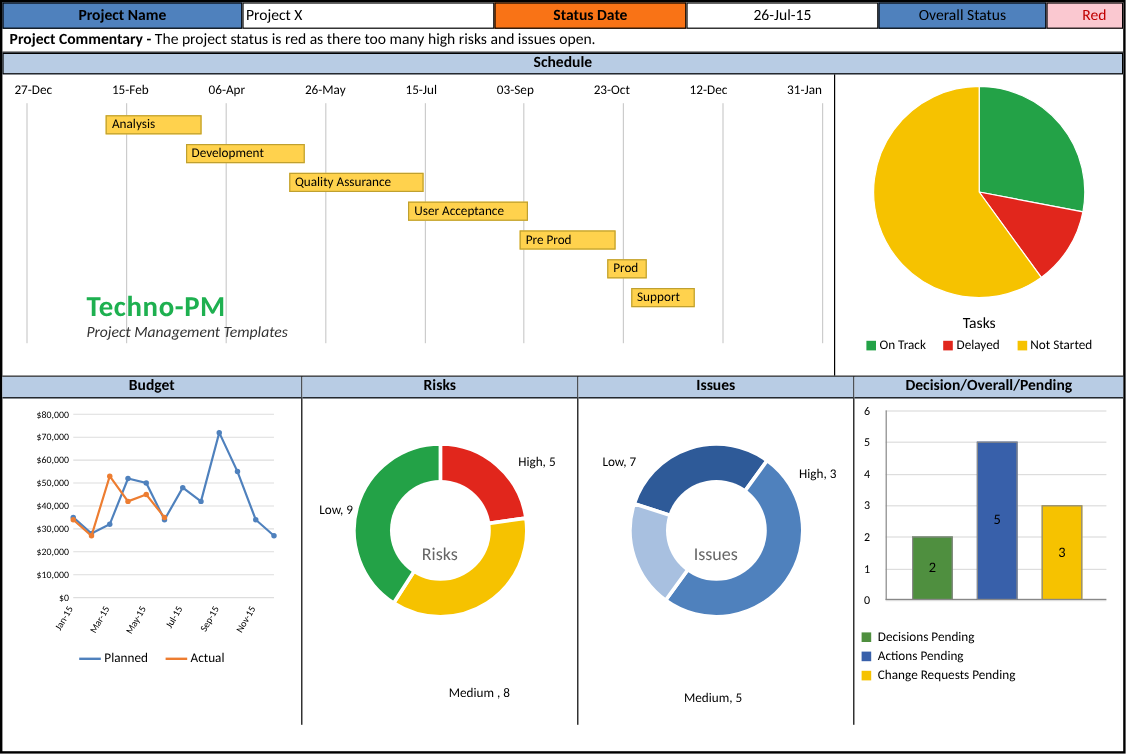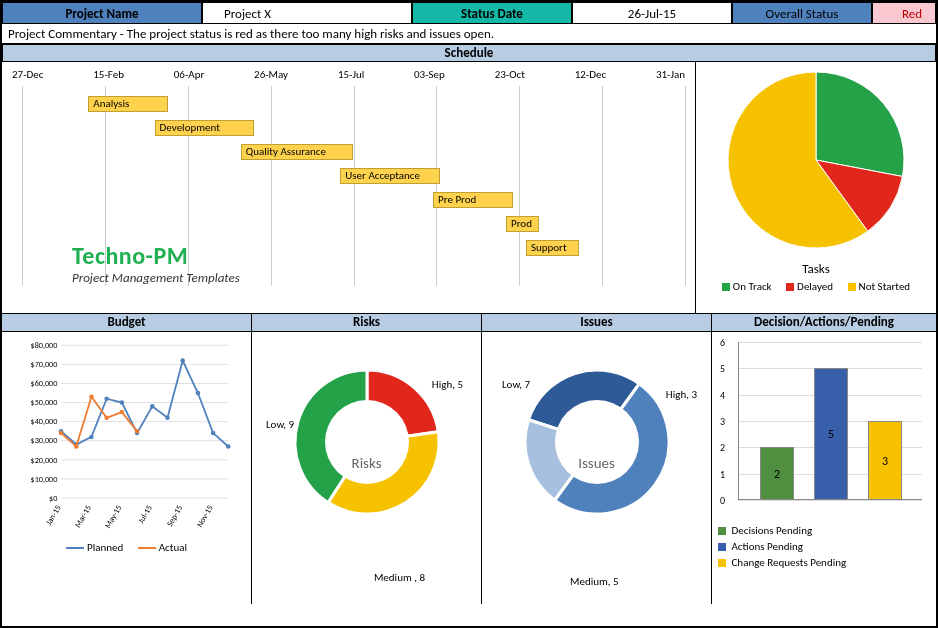--- a/index.html
+++ b/index.html
@@ -4,27 +4,27 @@
 <style>
   * { box-sizing: border-box; margin: 0; padding: 0; }
   body { font-family: Calibri, Arial, sans-serif; font-size: 12px; background: #fff; }
   .dashboard { width: 938px; height: 628px; border: 2px solid #000; background: #fff; position: relative; }
 
   
   .header-row { display: flex; height: 22px; }
   .header-row > div { border: 1px solid #000; display: flex; align-items: center; justify-content: center; font-size: 13px; }
   .cell-label { background: #4f81bd; color: #000; font-weight: bold; width: 200px; }
   .cell-value { background: #fff; width: 210px; border-left: none; }
-  .cell-label2 { background: #14b8a6; font-weight: bold; width: 160px; }
+  .cell-label2 { background: #f97316; font-weight: bold; width: 160px; }
   .cell-value2 { background: #fff; width: 160px; }
   .cell-label3 { background: #4f81bd; font-weight: normal; width: 140px; }
   .cell-status { background: #fac8d0; color: #c00000; width: 130px; font-size: 15px; padding-left: 16px; }
 
   .commentary { padding: 2px 6px; border-bottom: 1px solid #000; font-size: 13px; height:20px;}
-  .commentary b { font-weight: normal; margin-top: 32px; }
+  .commentary b { font-weight: bold; margin-top: 32px; }
 
   .section-title { background: #b8cce4; text-align: center; font-weight: bold; font-size: 13px; border: 1px solid #000; height:18px; line-height:16px;}
 
   .schedule-row { display: flex; height: 252px; border-bottom: 1px solid #000; }
   .schedule-gantt { flex: 1; position: relative; border-right: 1px solid #000; padding-top:6px;}
   .schedule-pie { width: 240px; position: relative; }
 
   .gantt-axis { display:flex; justify-content:space-between; padding: 0 10px; font-size:11px; height:14px;}
   .gantt-body { position:relative; height:200px; margin:4px 10px 0 20px; }
   .gantt-grid { position:absolute; top:0; bottom:0; width:1px; background:#ccc; }
@@ -66,21 +66,21 @@
 
   svg text { font-family: Calibri, Arial, sans-serif; }
 </style>
 </head>
 <body>
 
 <div class="dashboard">
 
   <div class="header-row">
     <div class="cell-label">Project Name</div>
-    <div class="cell-value" style="justify-content:flex-start; padding-left:21px;">Project X</div>
+    <div class="cell-value" style="justify-content:flex-start; padding-left:2px;">Project X</div>
     <div class="cell-label2">Status Date</div>
     <div class="cell-value2">26-Jul-15</div>
     <div class="cell-label3">Overall Status</div>
     <div class="cell-status" style="flex:1">Red</div>
   </div>
 
   <div class="commentary">
     <b>Project Commentary - </b><span>The project status is red as there too many high risks and issues open.</span>
   </div>
 
@@ -221,21 +221,21 @@
             <circle cx="109" cy="104" r="42" fill="#fff"></circle>
           </svg>
         <div class="donut-label" style="left:50%; top:48%; transform:translate(-50%,-50%); font-size:15px; color:#666;">Issues</div>
         <div class="donut-label" style="right:14px; top:56px;">High, 3</div>
         <div class="donut-label" style="left:88px; bottom:16px; text-align:right;">Medium, 5</div>
         <div class="donut-label" style="left:20px; top:46px;">Low, 7</div>
       </div>
     </div>
 
     <div class="bcol bcol-dap">
-      <div class="section-title">Decision/Actions/Pending</div>
+      <div class="section-title">Decision/Overall/Pending</div>
       <div class="chart-area">
         <div class="bar-chart" id="dap-bars">
             <div class="bar-hline" style="top: 162px;"></div>
             <div class="bar-y" style="top: 162px;">0</div>
             <div class="bar-hline" style="top: 135.667px;"></div>
             <div class="bar-y" style="top: 135.667px;">1</div>
             <div class="bar-hline" style="top: 109.333px;"></div>
             <div class="bar-y" style="top: 109.333px;">2</div>
             <div class="bar-hline" style="top: 83px;"></div>
             <div class="bar-y" style="top: 83px;">3</div>

